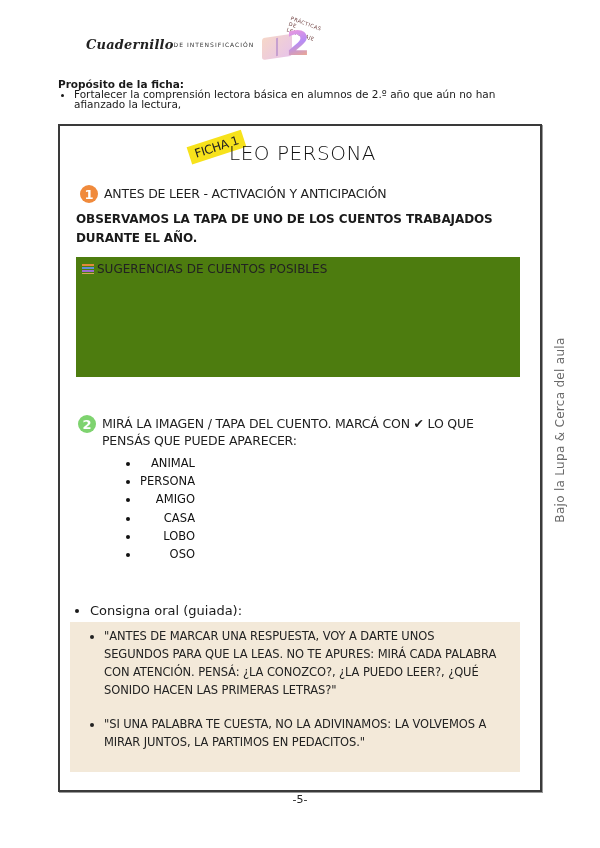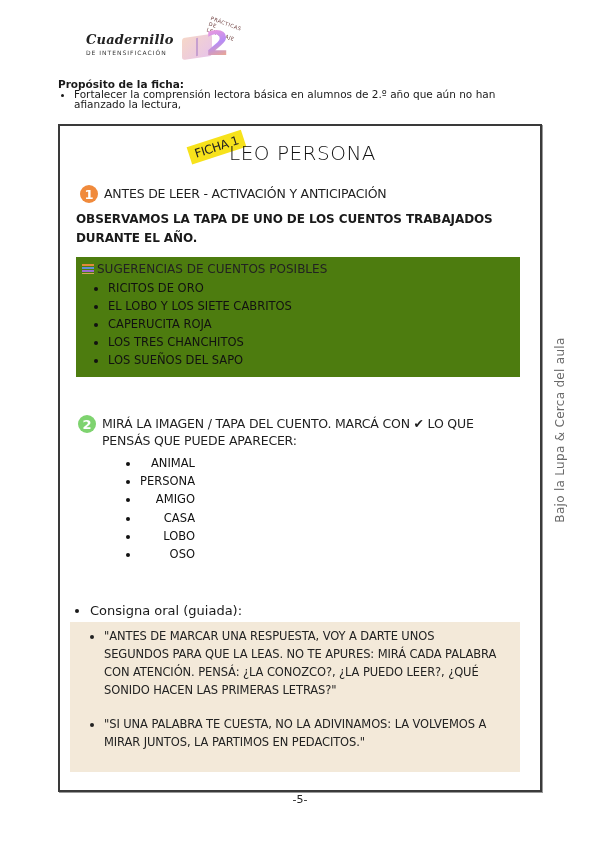--- a/index.html
+++ b/index.html
@@ -1,19 +1,19 @@
 <!DOCTYPE html>
 <html><head>
 <meta charset="utf-8">
 <style>
   html, body { margin:0; padding:0; background:#ffffff; }
   body { width:600px; height:848px; position:relative; overflow:hidden; font-family:"DejaVu Sans", sans-serif; color:#1a1a1a; }
 
   .header { position:absolute; left:86px; top:22px; height:44px; display:flex; align-items:center; }
-  .brand { display:flex; flex-direction:column; line-height:1; }
+  .brand { display:flex; flex-direction:row; line-height:1; }
   .brand-title { font-family:"DejaVu Serif", serif; font-style:italic; font-size:13px; font-weight:bold; letter-spacing:0.2px; color:#222; }
   .brand-sub { font-size:6px; letter-spacing:1px; margin-top:4px; color:#333; }
   .logo { position:relative; width:58px; height:44px; margin-left:8px; }
   .logo .book { position:absolute; left:0; top:14px; width:30px; height:22px; background:linear-gradient(135deg,#f6d7c8,#e7c3ea); border-radius:3px; transform:skewY(-8deg); }
   .logo .book:before { content:""; position:absolute; left:14px; top:2px; width:2px; height:18px; background:#c7a0cf; }
   .logo .two { position:absolute; left:24px; top:4px; font-size:34px; font-weight:bold; line-height:1; background:linear-gradient(160deg,#ff9dd6,#b68cf5,#ffb36b); -webkit-background-clip:text; background-clip:text; color:transparent; }
   .logo .arc { position:absolute; left:26px; top:-2px; font-size:5px; color:#6a3a3a; letter-spacing:0.5px; transform:rotate(20deg); }
 
   .purpose { position:absolute; left:58px; top:79px; width:490px; font-size:10.5px; line-height:10px; }
   .purpose-title { font-weight:bold; font-size:10.5px; }
@@ -96,27 +96,20 @@
 <div class="suggest">
   <div class="suggest-head">
     <span class="books-icon">
       <span style="top:0;background:#e08a3a"></span>
       <span style="top:3px;background:#5f8fd8"></span>
       <span style="top:6px;background:#9b6ad1"></span>
       <span style="top:9px;height:1px;background:#d9a35a"></span>
     </span>
     <span>SUGERENCIAS DE CUENTOS POSIBLES</span>
   </div>
-  <ul>
-    <li>RICITOS DE ORO</li>
-    <li>EL LOBO Y LOS SIETE CABRITOS</li>
-    <li>CAPERUCITA ROJA</li>
-    <li>LOS TRES CHANCHITOS</li>
-    <li>LOS SUEÑOS DEL SAPO</li>
-  </ul>
 </div>
 
 <div class="step step2">
   <span class="step-badge">2</span>
   <span class="step-text">MIRÁ LA IMAGEN / TAPA DEL CUENTO. MARCÁ CON ✔ LO QUE PENSÁS QUE PUEDE APARECER:</span>
 </div>
 
 <ul class="options">
   <li>ANIMAL</li>
   <li>PERSONA</li>

